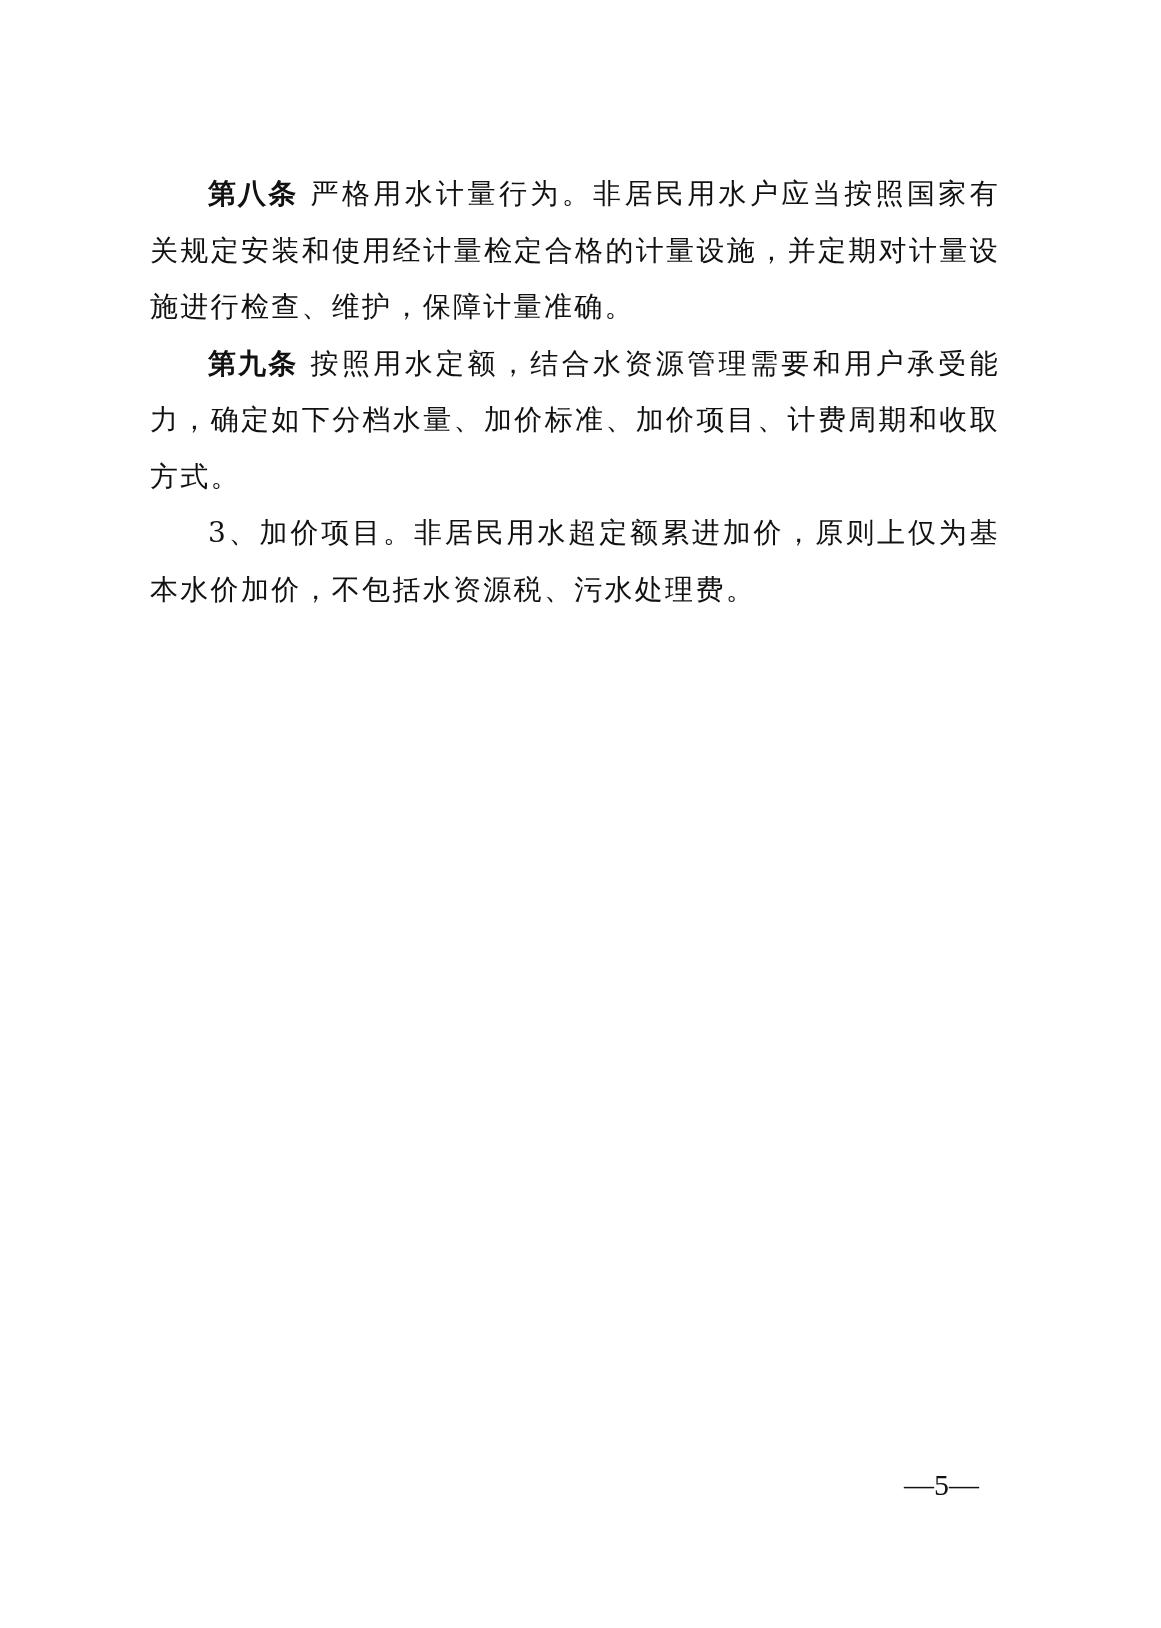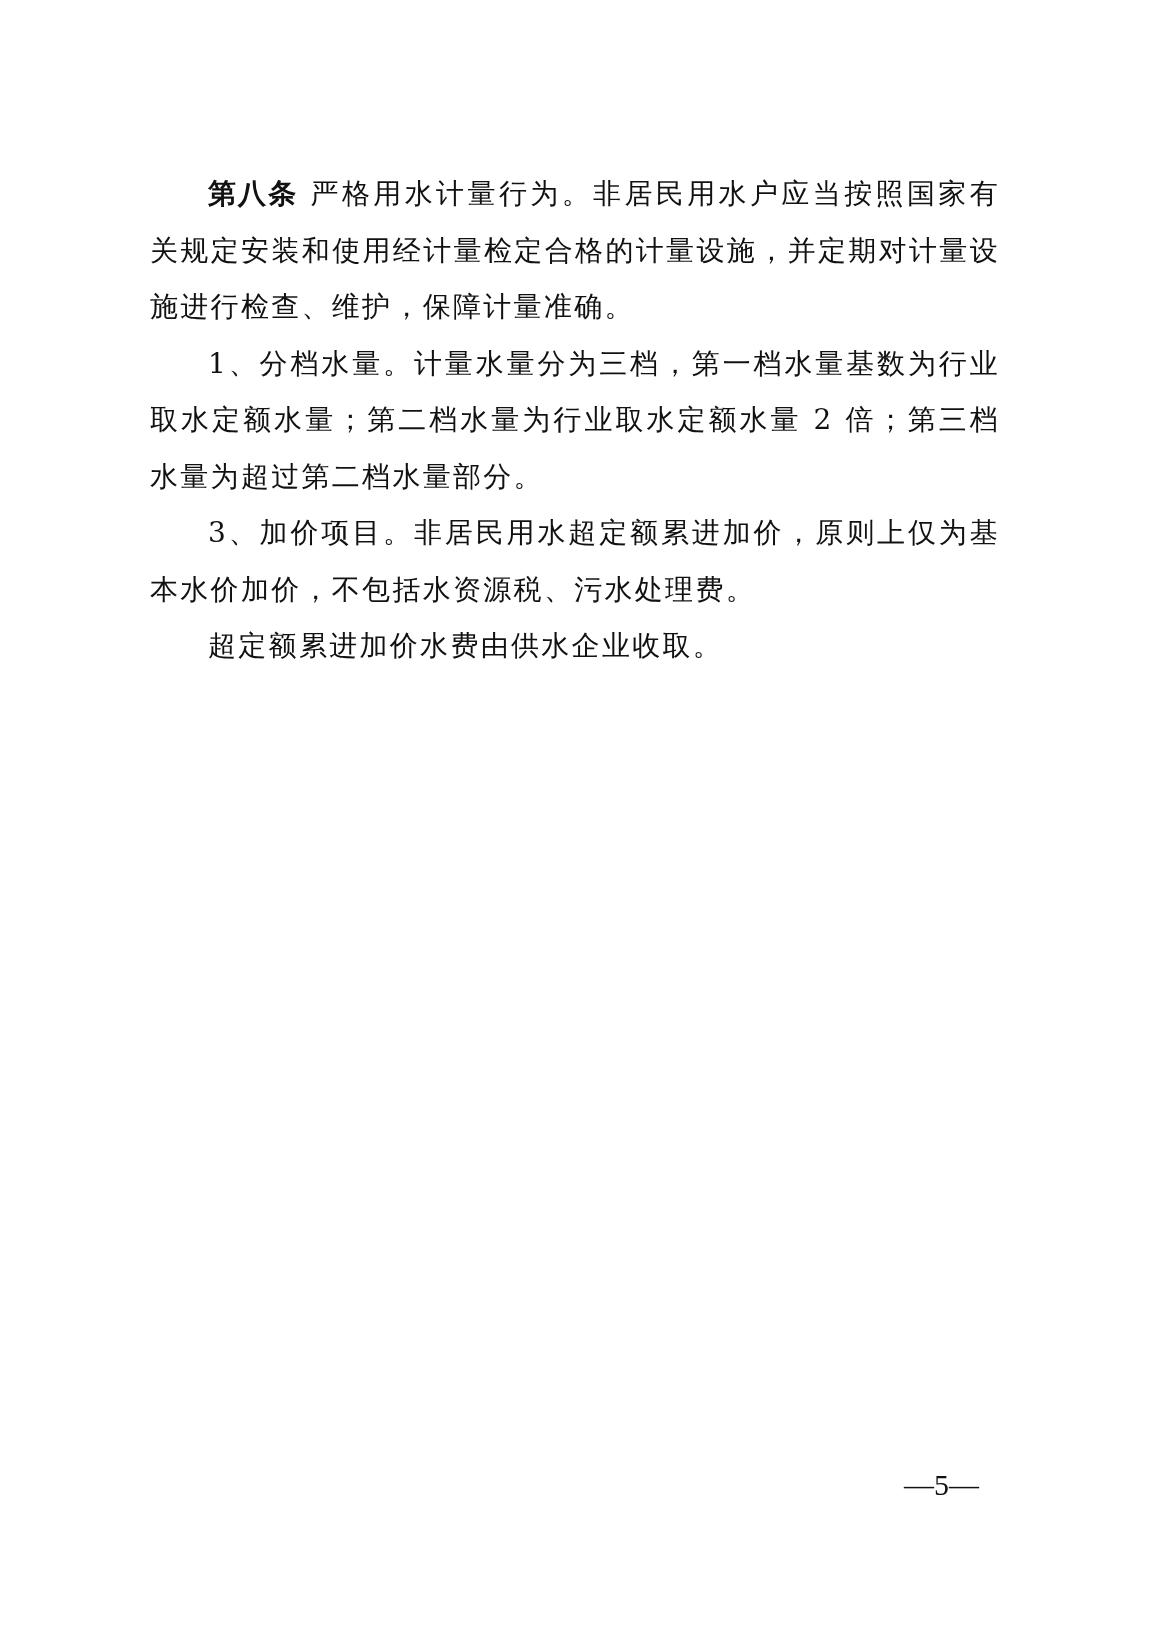--- a/index.html
+++ b/index.html
@@ -27,18 +27,17 @@
     font-family: "Liberation Serif", "DejaVu Serif", serif;
     font-size: 30px; color: #111111;
   }
 </style>
 </head>
 <body>
 
 <div class="page">
   <div class="content">
     <p class="para indent"><span class="strong">第八条</span><span> 严格用水计量行为。非居民用水户应当按照国家有关规定安装和使用经计量检定合格的计量设施，并定期对计量设施进行检查、维护，保障计量准确。</span></p>
-    <p class="para indent"><span>1、分档水量。计量水量分为三档，第一档水量基数为行业取水定额水量；第二档水量为行业取水定额水量 2 倍；第三档水量为超过第二档水量部分。</span></p>
+    <p class="para indent"><span class="strong">第九条</span><span> 按照用水定额，结合水资源管理需要和用户承受能力，确定如下分档水量、加价标准、加价项目、计费周期和收取方式。</span></p>
     <p class="para indent"><span>3、加价项目。非居民用水超定额累进加价，原则上仅为基本水价加价，不包括水资源税、污水处理费。</span></p>
-    <p class="para indent"><span>超定额累进加价水费由供水企业收取。</span></p>
   </div>
   <div class="page-number">—5—</div>
 </div>
 
 </body></html>

